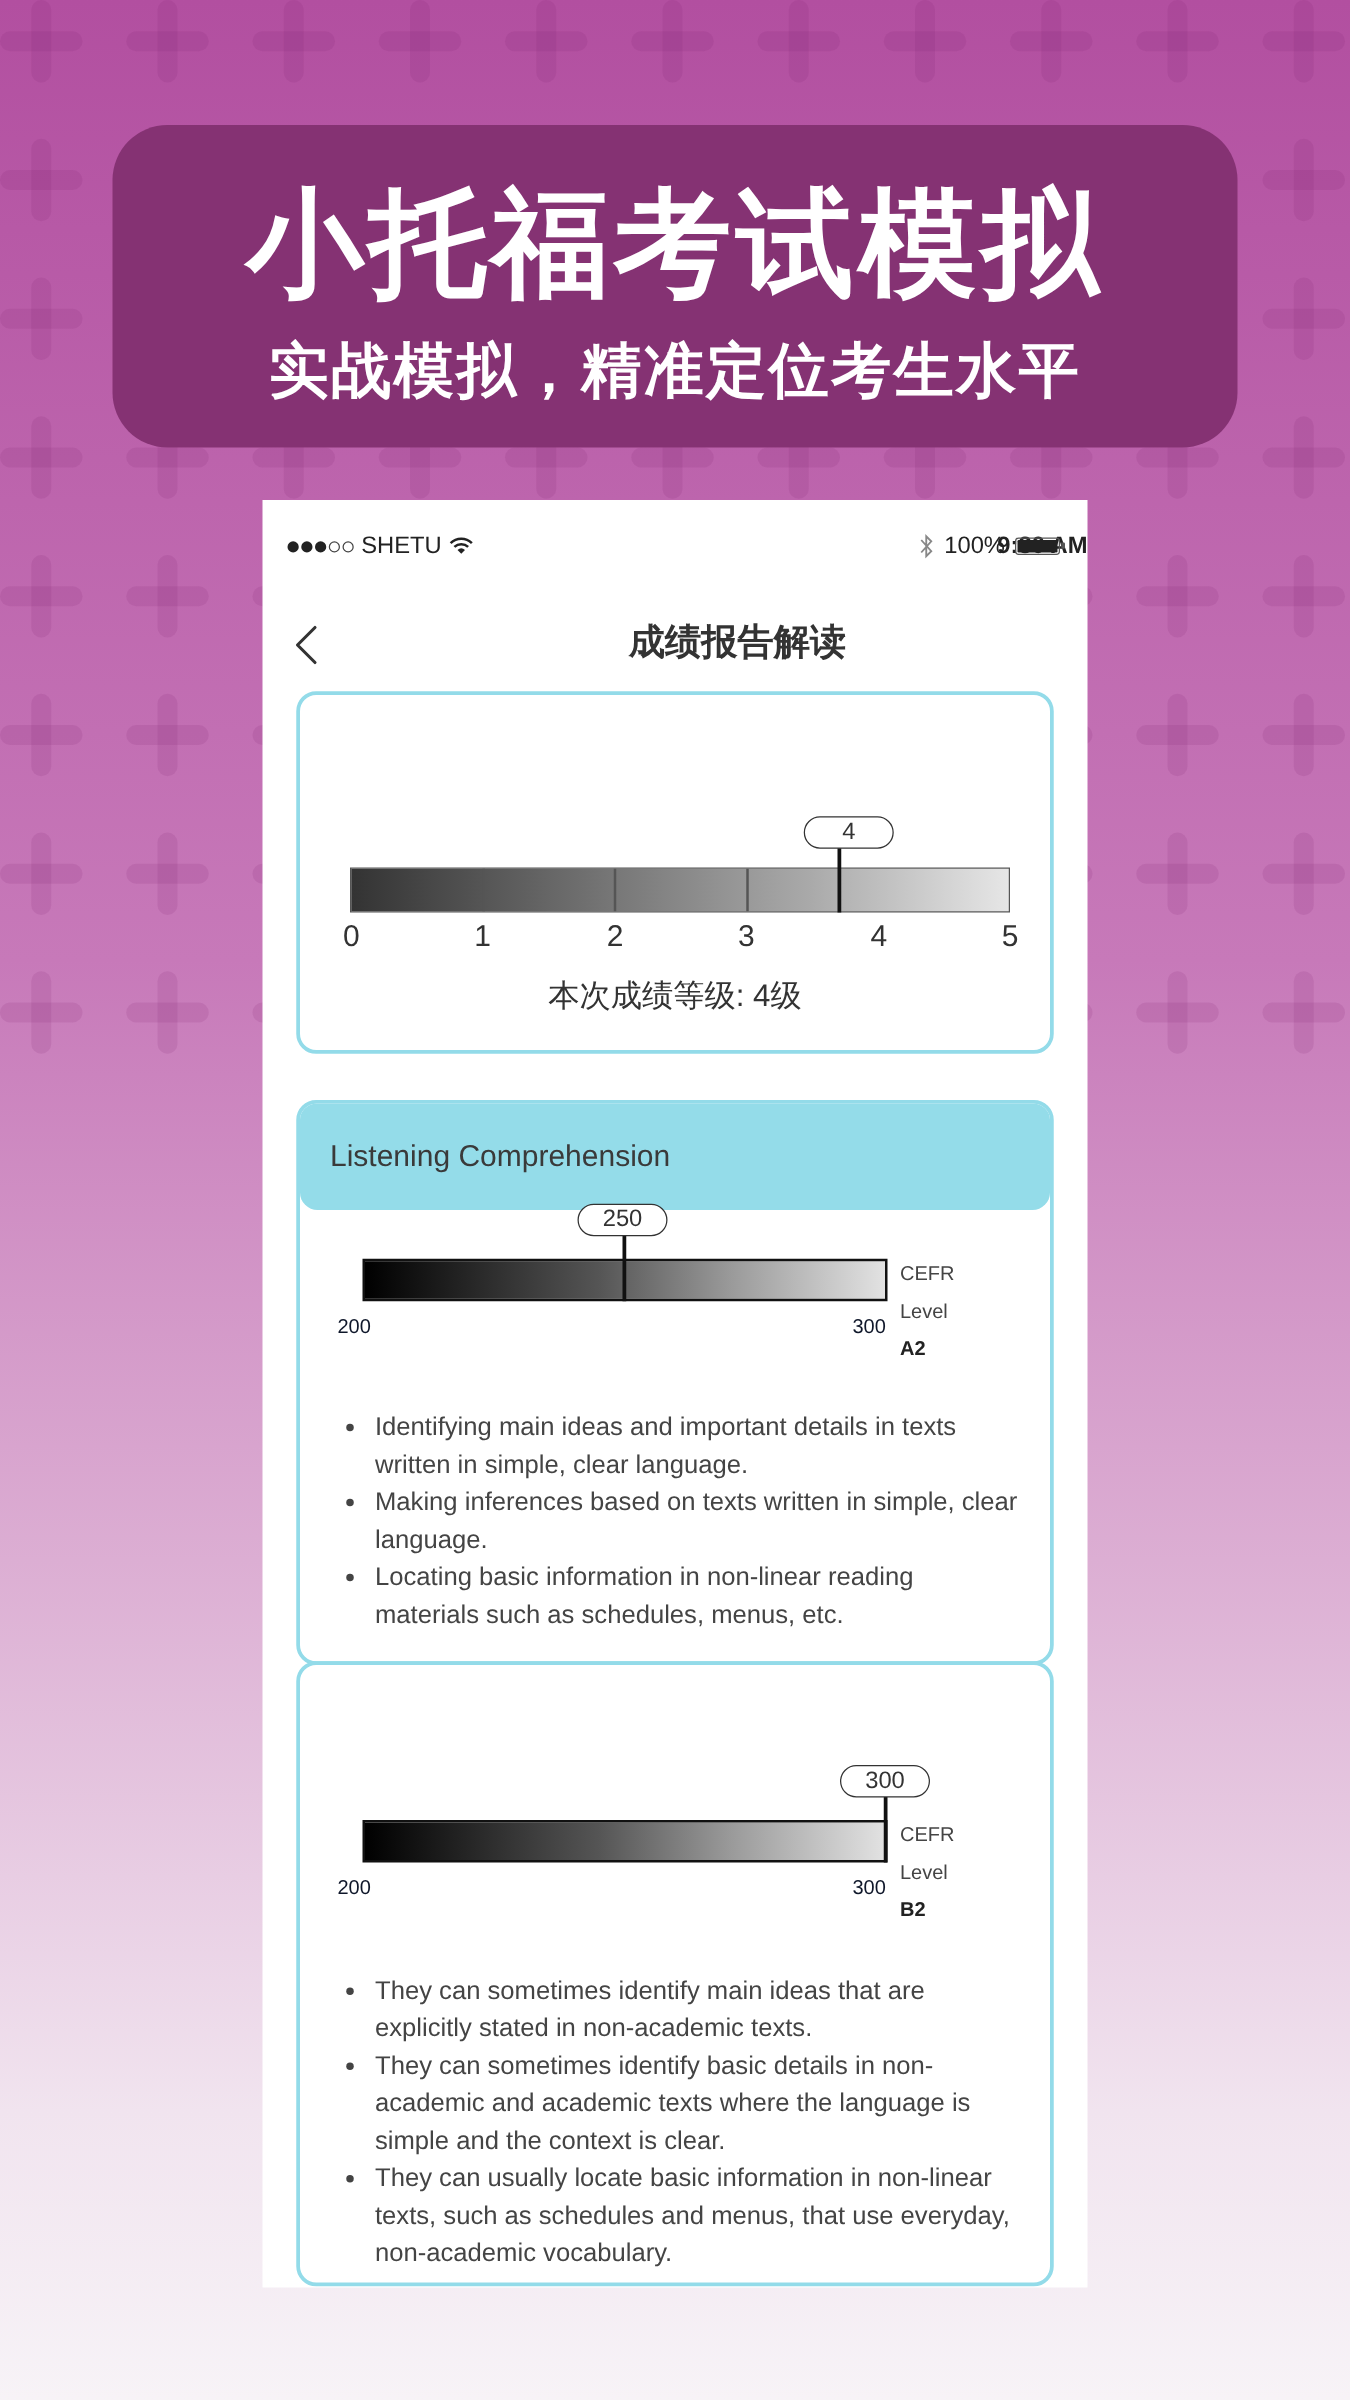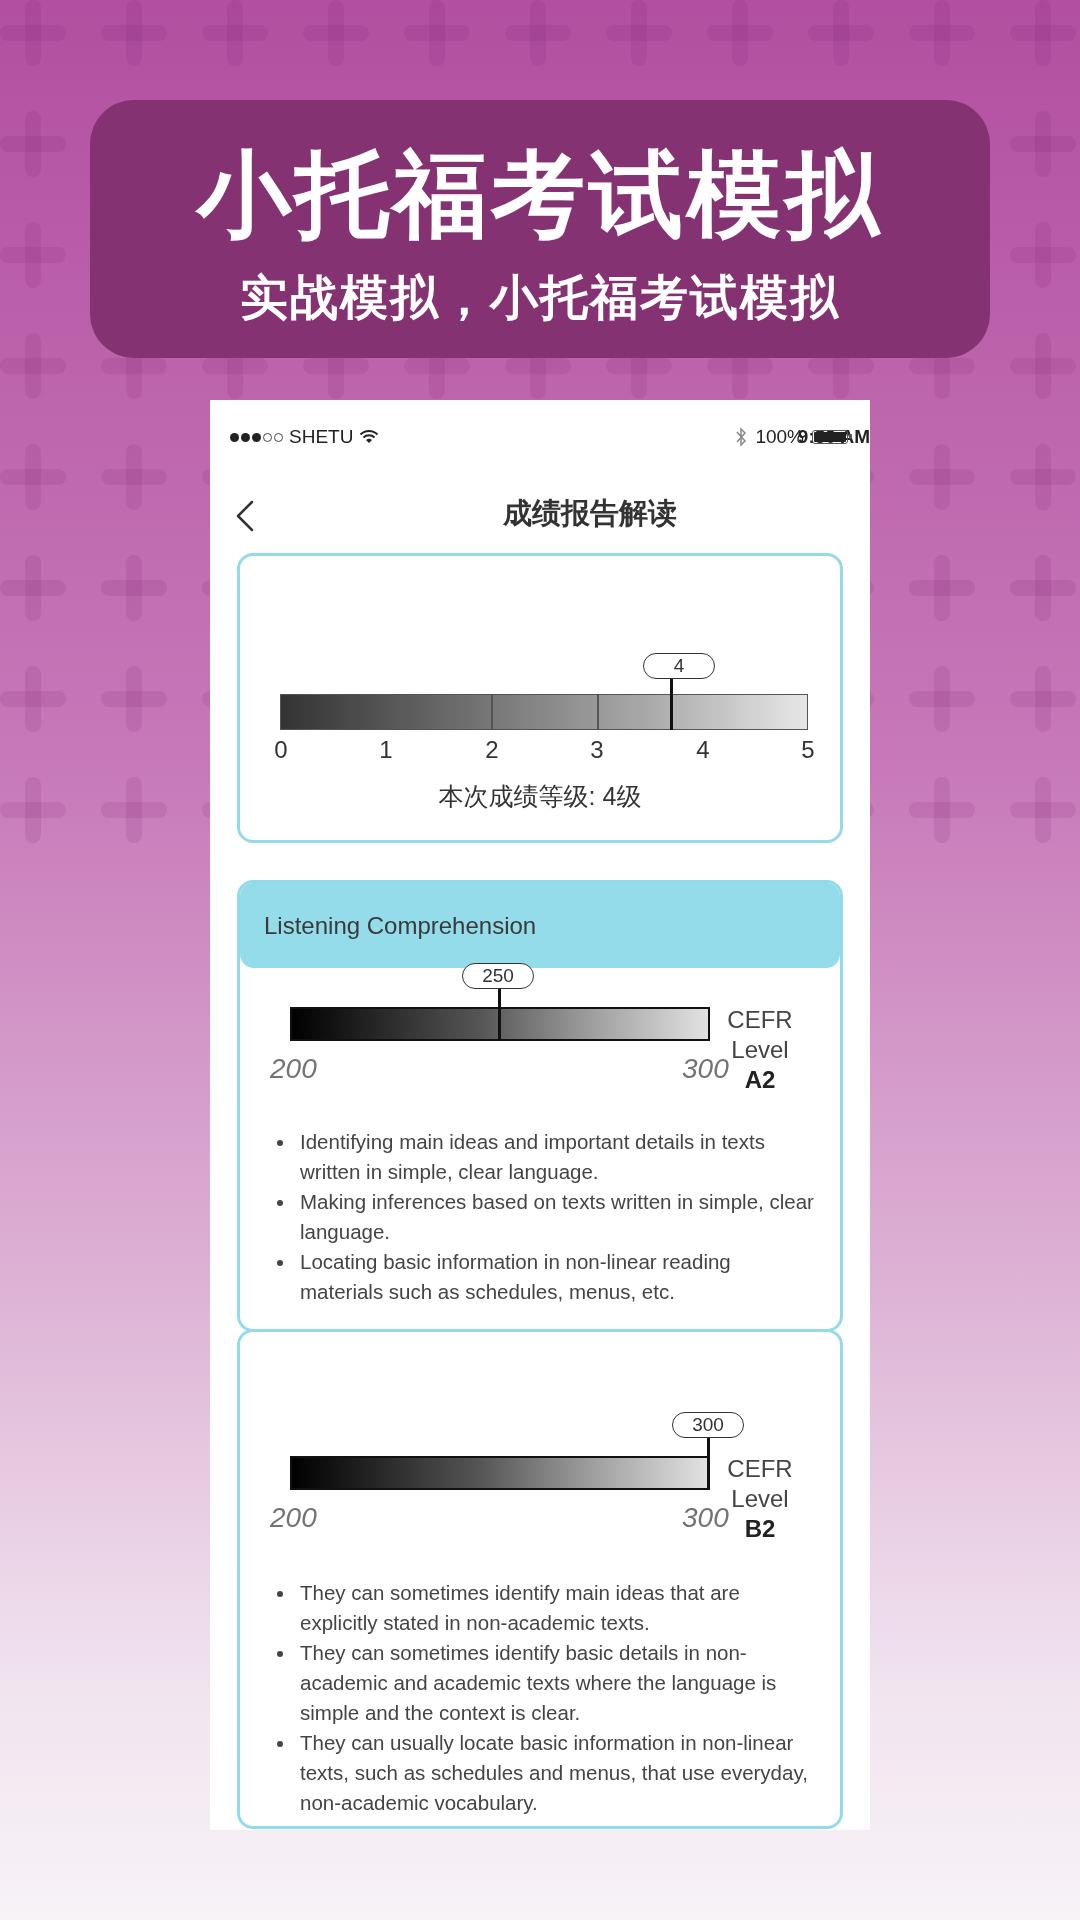--- a/index.html
+++ b/index.html
@@ -72,22 +72,22 @@
   .pill {
     position:absolute; height:24px; border:1.5px solid #333; border-radius:13px; background:#fff;
     font-size:19px; color:#333; text-align:center; line-height:24px; box-sizing:content-box;
   }
   .tick { position:absolute; font-size:24px; color:#333; width:40px; text-align:center; }
   .level-text { position:absolute; left:0; right:0; top:224px; text-align:center; font-size:25px; color:#333; }
 
   .scale-g { position:absolute; left:50px; top:124px; width:420px; height:34px;
     border:2px solid #111; box-sizing:border-box;
     background: linear-gradient(90deg, #000 0%, #555 45%, #999 70%, #e2e2e2 100%); }
-  .range-lbl { position:absolute; font-size:28px; color:#737373;font-style:italic; }
-  .cefr { position:absolute; left:480px; top:122px; width:80px; text-align:center; font-size:24px; color:#444; line-height:30px; }
+  .range-lbl { position:absolute; font-size:16px; color:#0f172a; }
+  .cefr { position:absolute; left:480px; top:122px; width:80px; text-align:left; font-size:16px; color:#444; line-height:30px; }
   .cefr b { color:#222; }
 
   ul.bullets { position:absolute; left:36px; right:24px; margin:0; padding:0 0 0 20px; font-size:20.5px; color:#444; line-height:30px; }
   ul.bullets li { padding-left:4px; }
 </style>
 </head>
 <body>
 
 <div class="pattern" id="pattern">
     <div class="cross" style="left: 0px; top: 0px;"></div>
@@ -175,21 +175,21 @@
     <div class="cross" style="left: 505px; top: 777px;"></div>
     <div class="cross" style="left: 606px; top: 777px;"></div>
     <div class="cross" style="left: 707px; top: 777px;"></div>
     <div class="cross" style="left: 808px; top: 777px;"></div>
     <div class="cross" style="left: 909px; top: 777px;"></div>
     <div class="cross" style="left: 1010px; top: 777px;"></div>
   </div>
 
 <div class="banner">
   <div class="banner-title">小托福考试模拟</div>
-  <div class="banner-sub">实战模拟，小托福考试模拟</div>
+  <div class="banner-sub">实战模拟，精准定位考生水平</div>
 </div>
 
 <div class="phone">
   <div class="statusbar">
     <div class="sb-left">
       <div class="signal">
         <span class="dot"></span>
           <span class="dot"></span>
           <span class="dot"></span>
           <span class="dot empty"></span>

